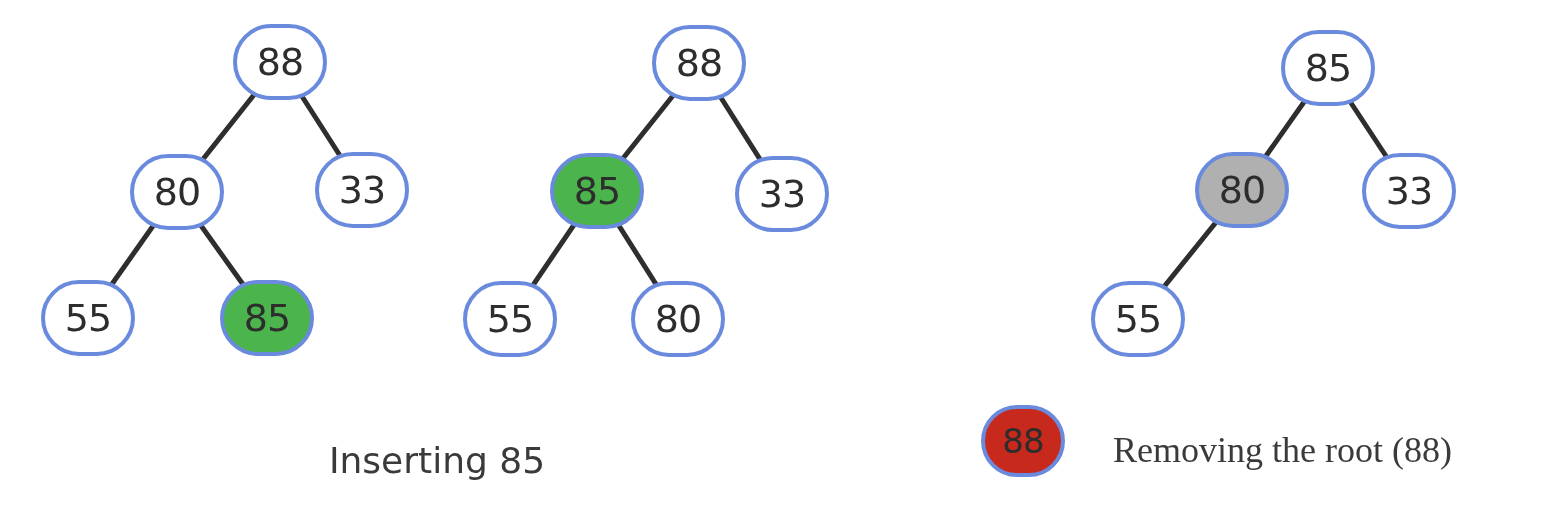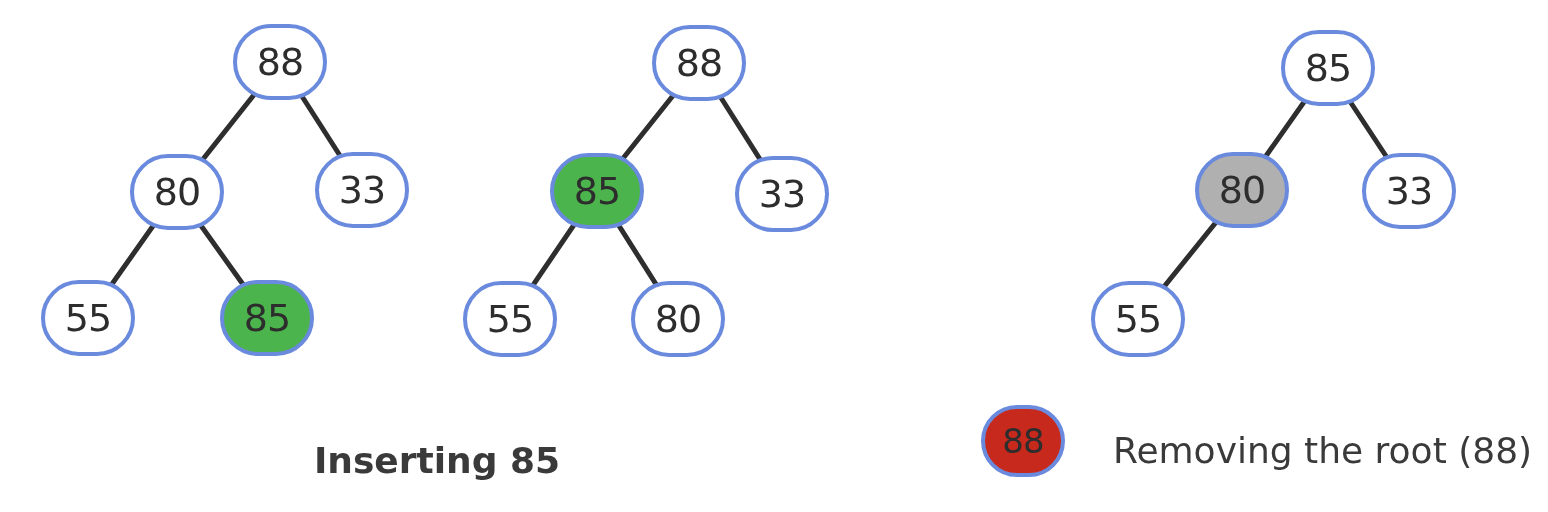--- a/index.html
+++ b/index.html
@@ -57,26 +57,26 @@
     position: absolute;
     color: #3a3a3a;
     font-size: 36px;
     white-space: nowrap;
     z-index: 2;
   }
   #caption-inserting {
     left: 437px;
     top: 460px;
     transform: translate(-50%, -50%);
-    font-weight: bold;
   }
   #caption-removing {
     left: 1113px;
     top: 450px;
     transform: translateY(-50%);
+    font-family: Liberation Serif, serif;
   }
 </style>
 </head>
 <body>
 
 <div id="diagram-canvas">
   <svg id="edges-layer" width="1548" height="512" viewBox="0 0 1548 512">
       <line x1="280" y1="62" x2="177" y2="192" stroke="#2e2e2e" stroke-width="5" stroke-linecap="round"></line>
       <line x1="280" y1="62" x2="362" y2="190" stroke="#2e2e2e" stroke-width="5" stroke-linecap="round"></line>
       <line x1="177" y1="192" x2="88" y2="318" stroke="#2e2e2e" stroke-width="5" stroke-linecap="round"></line>

